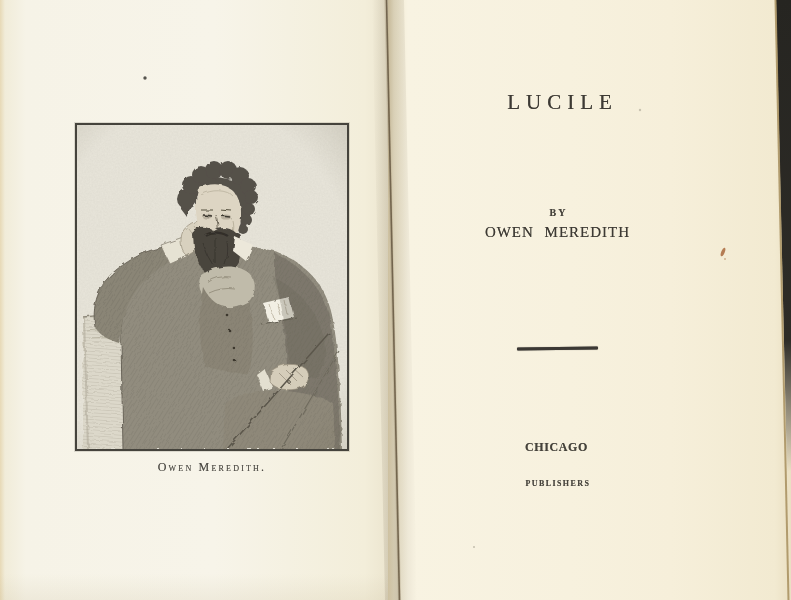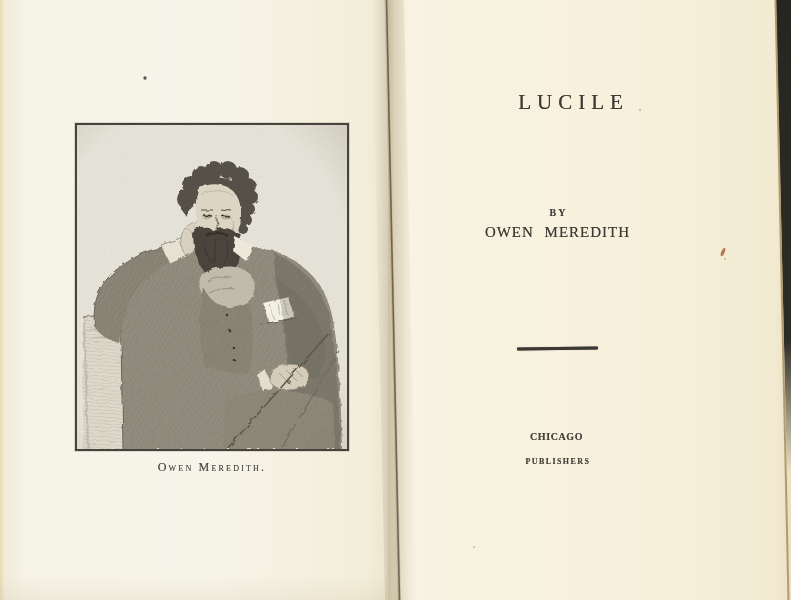--- a/index.html
+++ b/index.html
@@ -29,36 +29,36 @@
   }
   .portrait-frame svg{display:block;width:100%;height:100%;}
   .caption{
     position:absolute;left:75px;top:461px;width:274px;
     text-align:center;font-variant:small-caps;font-size:12px;line-height:1;
     letter-spacing:2.2px;color:#4b4943;
     text-shadow:0 0 .5px rgba(75,73,67,.55);
   }
   
   .rp{position:absolute;left:390px;width:333px;text-align:center;line-height:1;color:#3d3a34;}
-  .book-title{top:92px;font-size:21px;letter-spacing:6px;padding-left:17px;
+  .book-title{top:92px;font-size:21px;letter-spacing:6px;padding-left:6px;
     text-shadow:0 0 .6px rgba(61,58,52,.75);}
   .byline{top:202px;font-size:10px;font-weight:700;letter-spacing:2px;padding-left:2px;color:#46433c;
     text-shadow:0 0 .4px rgba(70,67,60,.6);margin-top:6px;}
   .author{top:225px;font-size:15px;letter-spacing:1px;word-spacing:6px;padding-left:1px;
     text-shadow:0 0 .6px rgba(61,58,52,.75);}
   .rule{
     position:absolute;left:517px;top:347px;width:81px;height:2.6px;
     background:#3b3834;border-radius:1px;transform:rotate(-.8deg);
     box-shadow:0 0 .8px rgba(59,56,52,.8);
   }
-  .pub-city{top:432px;font-size:10px;font-weight:700;letter-spacing:.6px;color:#45423b;
+  .pub-city{top:441px;font-size:12px;font-weight:700;letter-spacing:.6px;color:#45423b;
     text-shadow:0 0 .4px rgba(69,66,59,.6);}
   .pub-name{top:440px;font-size:12.5px;letter-spacing:.4px;color:#413e38;
     text-shadow:0 0 .5px rgba(65,62,56,.7);}
-  .pub-role{top:458px;font-size:8px;font-weight:700;letter-spacing:1.4px;padding-left:1.4px;color:#48453e;
+  .pub-role{top:480px;font-size:8px;font-weight:700;letter-spacing:1.4px;padding-left:1.4px;color:#48453e;
     text-shadow:0 0 .4px rgba(72,69,62,.6);}
   
   .overlay{position:absolute;left:0;top:0;width:791px;height:600px;pointer-events:none;}
 </style>
 </head>
 <body>
 
 <div class="scan">
 
   <div class="page-left">

